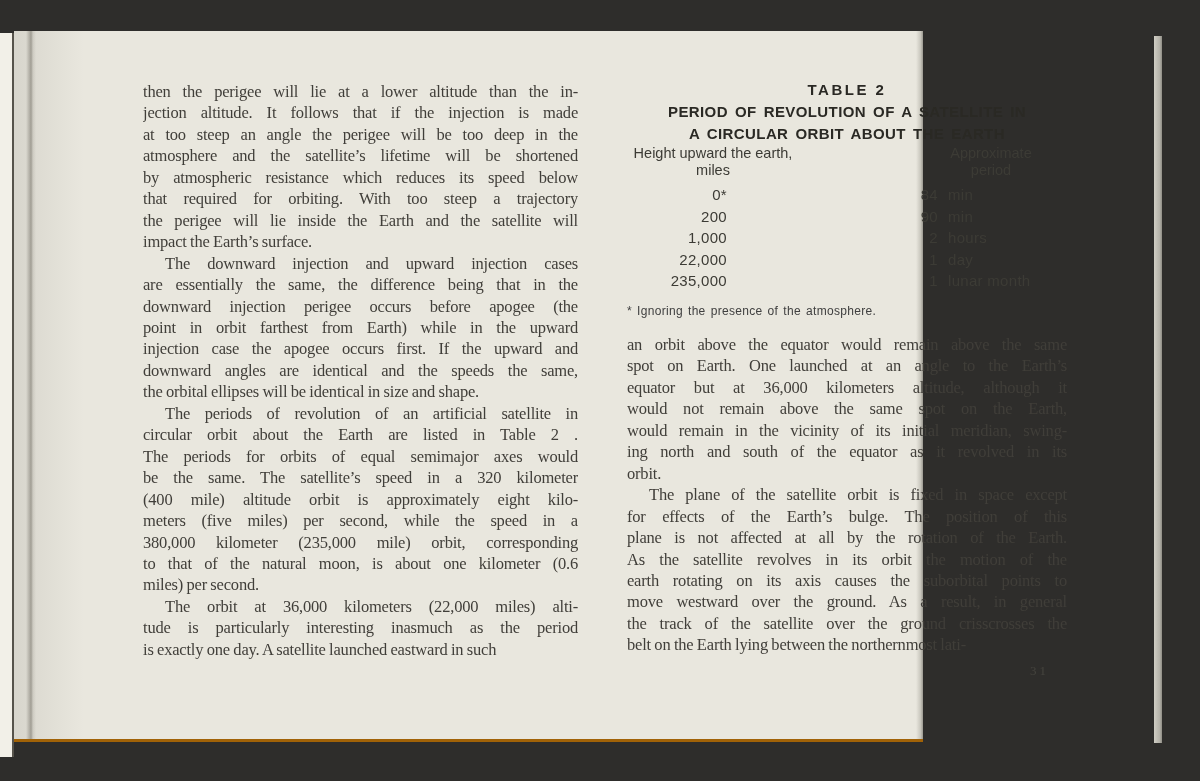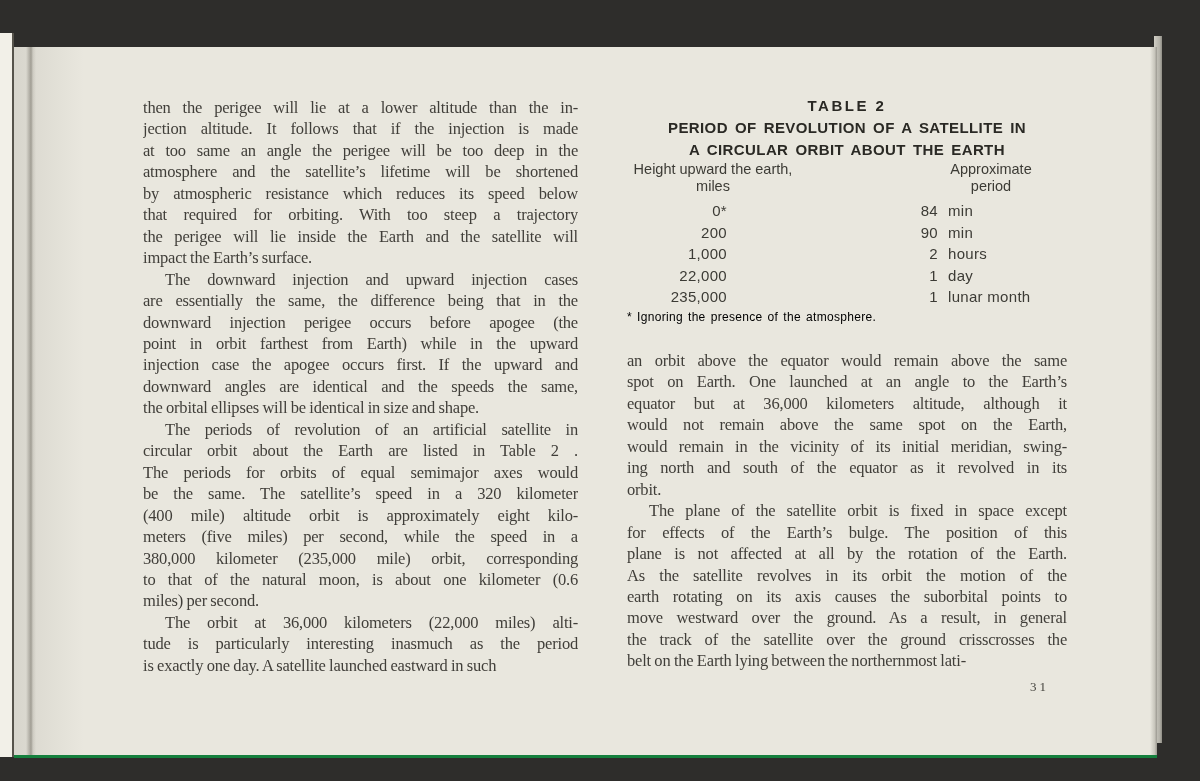--- a/index.html
+++ b/index.html
@@ -13,24 +13,23 @@
     position:absolute;left:0;top:33px;width:12px;height:724px;
     background:var(--underpage,#f2f0e8);
     border-right:2px solid #56534b;
   }
   
   .side-pages{
     position:absolute;left:1154px;top:36px;width:8px;height:707px;
     background:linear-gradient(90deg,#cfcdc4,#b4b2a9 70%,#8f8d85);
   }
   .page{
-    position:absolute;left:14px;top:31px;width:1143px;height:708px;
+    position:absolute;left:14px;top:31px;width:909px;height:708px;
     background:var(--page,#e9e7de);
-    border-bottom:3px solid #15803d;
-    margin-top:16px;
+    border-bottom:3px solid #a16207;
   }
   .crease{
     position:absolute;left:12px;top:0;bottom:0;width:10px;
     background:linear-gradient(90deg,rgba(0,0,0,0) 0%,rgba(88,84,74,.45) 50%,rgba(120,116,106,.15) 70%,rgba(0,0,0,0) 100%);
   }
   .gutter-shade{
     position:absolute;left:0;top:0;bottom:0;width:70px;
     background:linear-gradient(90deg,rgba(60,58,50,.10),rgba(60,58,50,0));
   }
   .edge-strip{
@@ -63,21 +62,21 @@
     font-size:15px;letter-spacing:.4px;word-spacing:2.5px;color:var(--table_title,#2a2924);
   }
   .t1{top:22px}.t2{top:44px}
   .tbl-h1{position:absolute;left:0;top:64px;width:172px;text-align:center;font-size:14.5px;line-height:17px}
   .tbl-h2{position:absolute;left:318px;top:64px;width:92px;text-align:center;font-size:14.5px;line-height:17px}
   .tbl-rows{position:absolute;left:0;top:103px;width:440px}
   .trow{position:relative;height:21.6px;line-height:21.6px;font-size:15px;letter-spacing:.3px}
   .th-val{position:absolute;right:340px}
   .tp-num{position:absolute;right:129px}
   .tp-unit{position:absolute;left:321px}
-  .tbl-footnote{position:absolute;left:0;top:213px;font-size:12px;letter-spacing:.3px;word-spacing:1.5px;color:#000000}
+  .tbl-footnote{position:absolute;left:0;top:223px;font-size:12px;letter-spacing:.3px;word-spacing:1.5px;color:#404040}
   .right-paras{position:absolute;left:0;top:253px;width:440px}
   .page-number{
     position:absolute;left:1016px;top:632px;font-size:13px;
     letter-spacing:3px;color:#45443e;
   }
 </style>
 </head>
 <body>
 
 <div class="under-page"></div>
@@ -85,21 +84,21 @@
 
 <div class="page">
   <div class="gutter-shade"></div>
   <div class="crease"></div>
   <div class="edge-strip"></div>
 
   <div class="col-left">
       <div class="para">
         <div class="line">then the perigee will lie at a lower altitude than the in-</div>
         <div class="line">jection altitude. It follows that if the injection is made</div>
-        <div class="line">at too same an angle the perigee will be too deep in the</div>
+        <div class="line">at too steep an angle the perigee will be too deep in the</div>
         <div class="line">atmosphere and the satellite’s lifetime will be shortened</div>
         <div class="line">by atmospheric resistance which reduces its speed below</div>
         <div class="line">that required for orbiting. With too steep a trajectory</div>
         <div class="line">the perigee will lie inside the Earth and the satellite will</div>
         <div class="line last">impact the Earth’s surface.</div>
       </div>
       <div class="para">
         <div class="line indent">The downward injection and upward injection cases</div>
         <div class="line">are essentially the same, the difference being that in the</div>
         <div class="line">downward injection perigee occurs before apogee (the</div>

